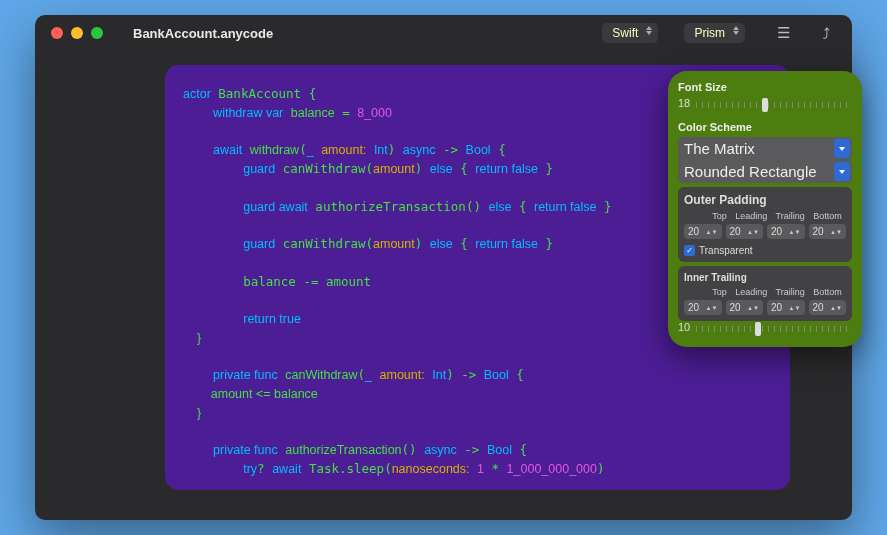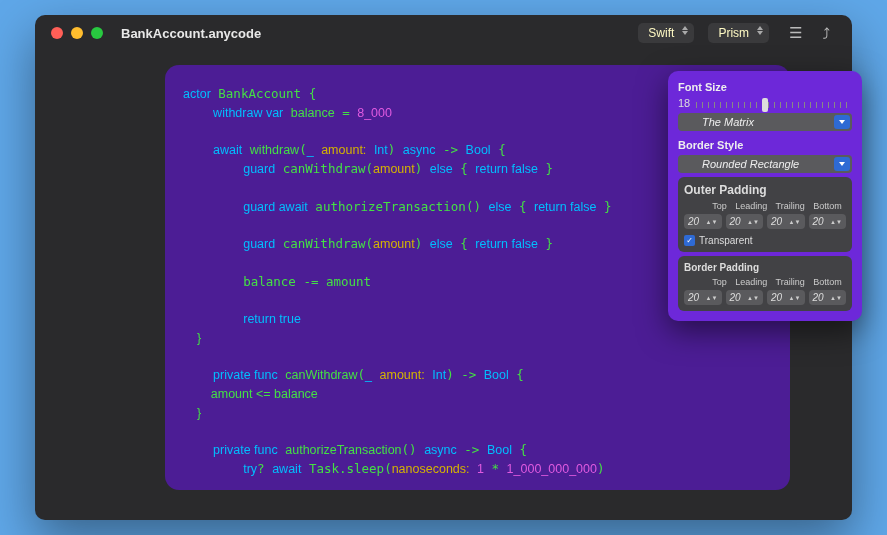--- a/index.html
+++ b/index.html
@@ -1,44 +1,44 @@
 <!DOCTYPE html>
 <html><head>
 <meta charset="utf-8">
 <style>
 * { margin:0; padding:0; box-sizing:border-box; font-family:-apple-system,BlinkMacSystemFont,"Segoe UI",sans-serif; }
 body { background:#5fa7e8; width:887px; height:535px; padding:15px 35px; }
 .window { width:100%; height:100%; background:#2a2a2c; border-radius:10px; box-shadow:0 20px 50px rgba(0,0,0,0.4); display:flex; flex-direction:column; overflow:visible; position:relative; }
-.titlebar { height:36px; display:flex; align-items:center; padding:0 16px; gap:8px; }
+.titlebar { height:36px; display:flex; align-items:center; padding:0 16px; gap:20px; }
 .traffic { display:flex; gap:8px; }
 .dot { width:12px; height:12px; border-radius:50%; }
 .dot.red{background:#ff5f57}.dot.yellow{background:#ffbd2e}.dot.green{background:#28c940}
 .title { color:#e8e8e8; font-size:13px; font-weight:600; margin-left:10px; }
 .spacer{flex:1}
 .sel { background:#3a3a3c; color:#fef9c3; font-size:12px; border-radius:5px; padding:3px 20px 3px 10px; position:relative; margin-right:6px; }
 .sel::after { content:""; position:absolute; right:6px; top:50%; transform:translateY(-50%); width:0; height:0; border-left:3px solid transparent; border-right:3px solid transparent; border-top:4px solid #aaa; }
 .sel::before { content:""; position:absolute; right:6px; top:3px; width:0; height:0; border-left:3px solid transparent; border-right:3px solid transparent; border-bottom:4px solid #aaa; }
 .ticon { color:#bbb; font-size:15px; margin:0 6px; cursor:pointer; }
 .codebox { margin:14px 62px 30px 130px; background:#4c1d95; border-radius:14px; padding:20px 18px; flex:1; overflow:hidden; }
 pre { font-family:Menlo,Monaco,monospace; font-size:12.5px; line-height:1.5; color:#44e044; }
 .kw{color:#00bfff}.fn{color:#44e044}.ty{color:#00bfff}.pa{color:#d5b400}.nm{color:#e05ae0}
 
-.panel { position:absolute; right:-10px; top:56px; width:194px; background:#6d28d9; border-radius:10px; padding:10px; box-shadow:0 10px 30px rgba(0,0,0,0.5); font-size:10px; color:#ddd; }
+.panel { position:absolute; right:-10px; top:56px; width:194px; background:#4d7c0f; border-radius:19px; padding:10px; box-shadow:0 10px 30px rgba(0,0,0,0.5); font-size:10px; color:#ddd; }
 .plabel { font-weight:600; font-size:11px; color:#eee; margin:8px 0 4px; }
 .plabel:first-child{margin-top:0}
 .slrow { display:flex; align-items:flex-start; }
 .slval { font-size:11px; width:18px; }
 .slider { flex:1; height:16px; position:relative; background:repeating-linear-gradient(90deg,#888 0,#888 1px,transparent 1px,transparent 6px); background-size:6px 6px; background-position:0 center; background-repeat:repeat-x; }
 .thumb { position:absolute; top:1px; width:6px; height:14px; background:#ddd; border-radius:2px; }
-.drop { background:#5a5a5d; border-radius:4px; padding:3px 24px; font-size:11px; color:#eee; position:relative;font-style:italic; }
+.drop { background:#5a5a5d; border-radius:4px; padding:3px 6px; font-size:15px; color:#eee; position:relative; }
 .drop .cap { position:absolute; right:2px; top:2px; bottom:2px; width:16px; background:#2e6ad4; border-radius:3px; display:flex; align-items:center; justify-content:center; }
 .drop .cap::after { content:""; width:0; height:0; border-left:3px solid transparent; border-right:3px solid transparent; border-top:4px solid #fff; }
 .padgroup { background:#424245; border-radius:6px; padding:6px; margin-top:4px; }
 .padhdr { display:flex; justify-content:space-around; font-size:9px; color:#ccc; margin-bottom:3px;margin-left:24px; }
-.padrow { display:flex; gap:4px;font-style:italic; }
+.padrow { display:flex; gap:4px; }
 .step { flex:1; display:flex; align-items:center; background:#5a5a5d; border-radius:4px; padding:2px 4px; font-size:10px; }
 .step .sv{flex:1}
 .step .ar { display:flex; flex-direction:column; font-size:6px; line-height:6px; color:#ccc; }
 .chk { margin-top:6px; display:flex; align-items:center; gap:4px; font-size:10px; }
 .cbox { width:11px; height:11px; background:#2e6ad4; border-radius:2px; display:flex; align-items:center; justify-content:center; color:#fff; font-size:8px; }
 </style>
 </head>
 <body>
 
 <div class="window">
@@ -86,23 +86,23 @@
 
   <div class="panel">
     <div class="plabel">Font Size</div>
     <div class="slrow">
       <span class="slval">18</span>
       <div class="slider">
           <div class="thumb" style="left:42%"></div>
         </div>
     </div>
 
+    <div class="plabel">Color Scheme</div>
     <div class="drop"><span>The Matrix</span><span class="cap"></span></div>
 
-    <div class="plabel">Border Style</div>
     <div class="drop"><span>Rounded Rectangle</span><span class="cap"></span></div>
 
     <div class="padgroup">
       <div style="font-size:12px;font-weight:600;margin-bottom:4px">Outer Padding</div>
       <div class="padhdr">
           <span>Top</span>
           <span>Leading</span>
           <span>Trailing</span>
           <span>Bottom</span>
         </div>
@@ -124,21 +124,21 @@
             <span class="ar">▲▼</span>
           </div>
       </div>
       <div class="chk">
           <span class="cbox">✓</span>
           <span>Transparent</span>
         </div>
     </div>
 
     <div class="padgroup">
-      <div style="font-size:10px;font-weight:600;margin-bottom:4px">Border Padding</div>
+      <div style="font-size:10px;font-weight:600;margin-bottom:4px">Inner Trailing</div>
       <div class="padhdr">
           <span>Top</span>
           <span>Leading</span>
           <span>Trailing</span>
           <span>Bottom</span>
         </div>
       <div class="padrow">
         <div class="step">
             <span class="sv">20</span>
             <span class="ar">▲▼</span>
@@ -151,14 +151,20 @@
             <span class="sv">20</span>
             <span class="ar">▲▼</span>
           </div>
         <div class="step">
             <span class="sv">20</span>
             <span class="ar">▲▼</span>
           </div>
       </div>
     </div>
 
+    <div class="slrow">
+      <span class="slval">10</span>
+      <div class="slider">
+          <div class="thumb" style="left:38%"></div>
+        </div>
+    </div>
   </div>
 </div>
 
 </body></html>

